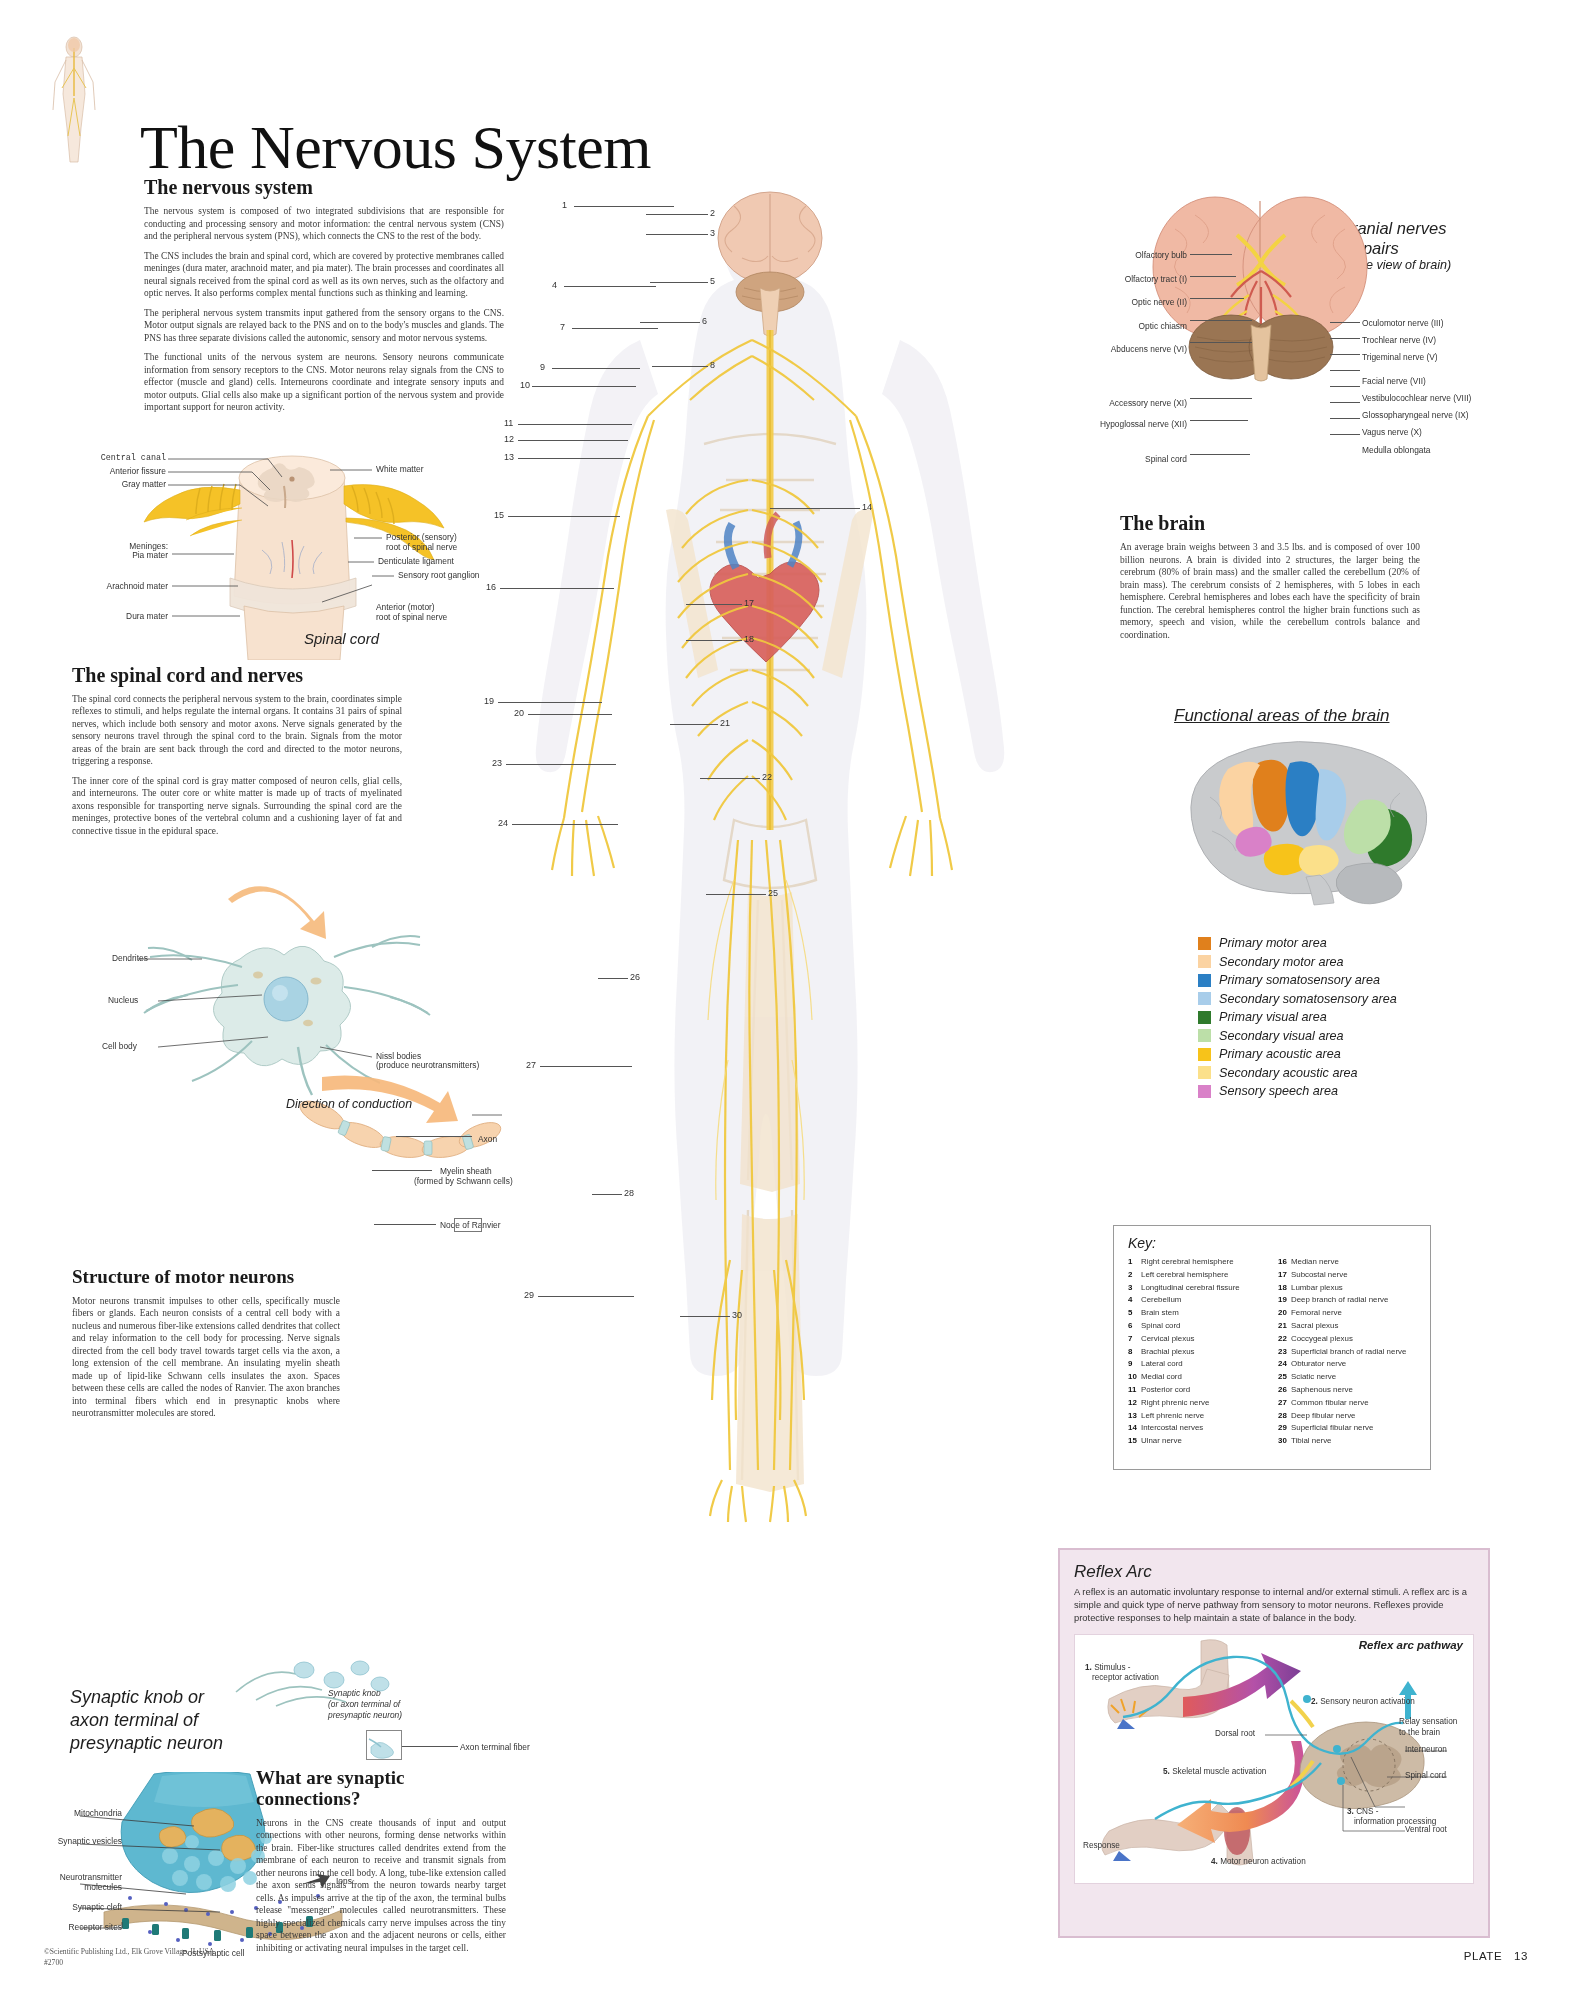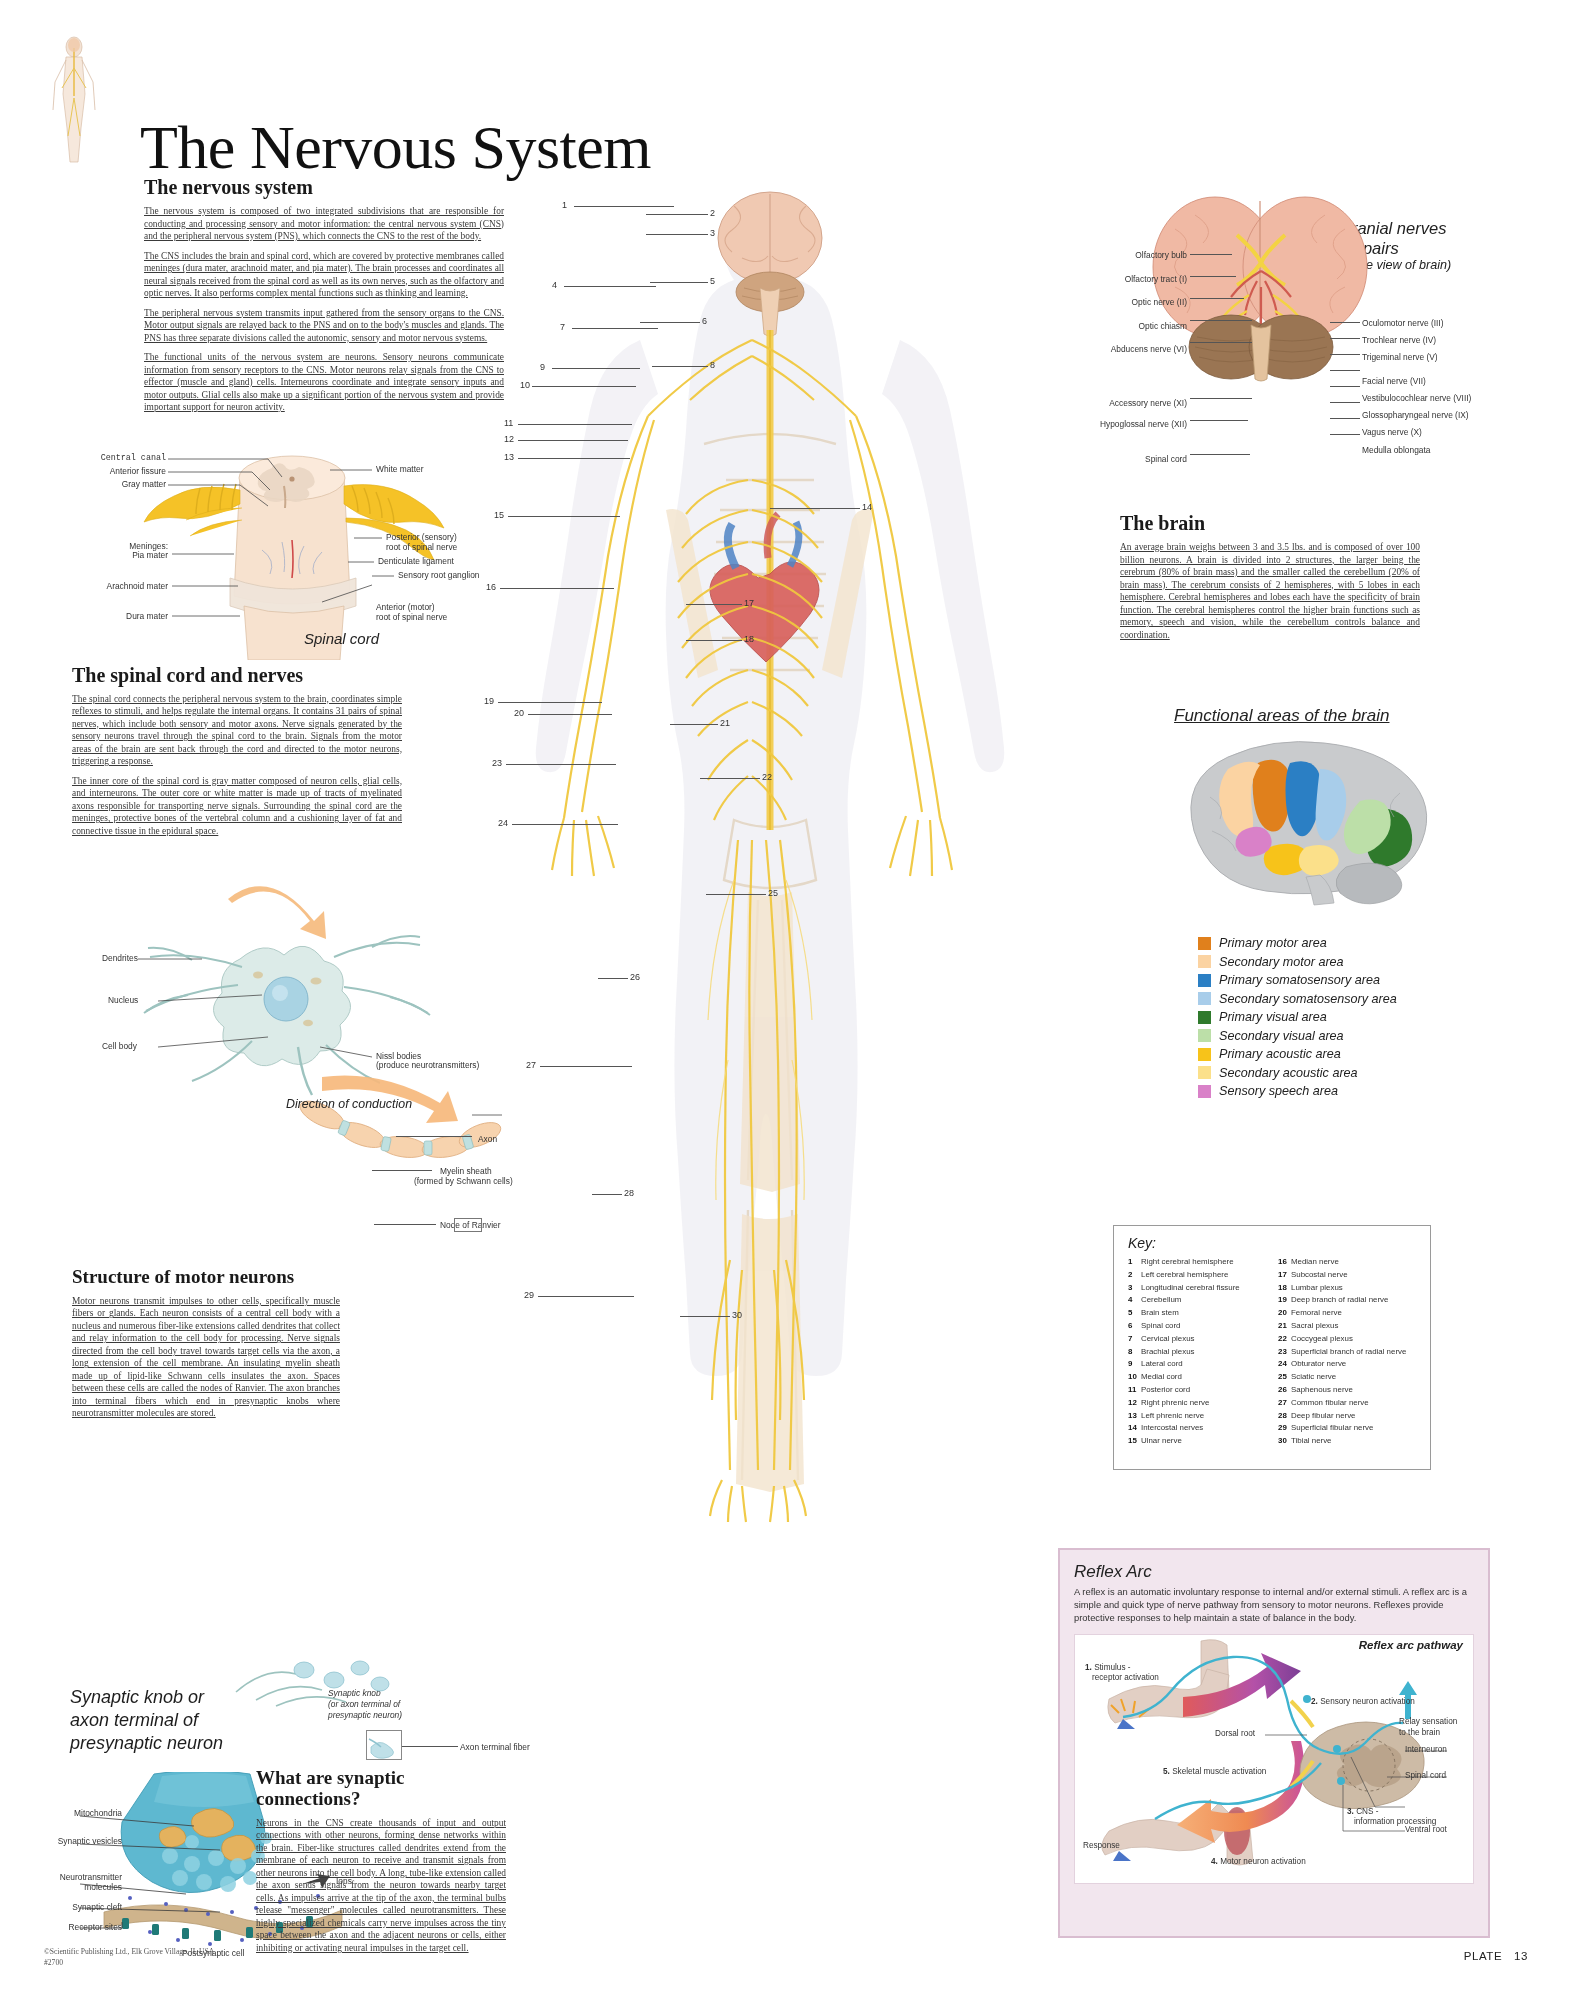--- a/index.html
+++ b/index.html
@@ -31,21 +31,21 @@
   .h-sans-ital {
     font-family:"Liberation Sans", sans-serif;
     font-style:italic; font-weight:400; font-size:18px; color:#222;
     margin:0 0 6px 0; line-height:1.25;
   }
   .body-serif {
     font-family:"Liberation Serif", serif;
     font-size:9.4px; line-height:1.33; color:#3a3a3a;
     text-align:justify;
   }
-  .body-serif p { margin:0 0 7px 0;text-decoration:underline; }
+  .body-serif p { margin:0 0 7px 0; }
   .body-sans {
     font-family:"Liberation Sans", sans-serif;
     font-size:9.6px; line-height:1.42; color:#333;
   }
 
   .lbl {
     font-family:"Liberation Sans", sans-serif;
     font-size:8.4px; color:#333; line-height:1.2;
     white-space:nowrap;
   }
@@ -299,21 +299,21 @@
       <path d="M96 72 q42 -34 86 22 l10 -10 l2 28 l-26 -10 l10 -8 q-36 -48 -78 -18z" fill="#f5b97b" opacity=".9" transform="translate(60,-20)"></path>
 
       <g stroke="#4a4a4a" stroke-width=".8" fill="none">
         <path d="M66 112 L130 112"></path>
         <path d="M86 154 L190 148"></path>
         <path d="M86 200 L196 190"></path>
         <path d="M248 200 L300 210"></path>
         <path d="M400 268 L430 268"></path>
       </g>
     </svg>
-    <div class="lbl abs" style="left:30px;top:106px;">Dendrites</div>
+    <div class="lbl abs" style="left:40px;top:106px;">Dendrites</div>
     <div class="lbl abs" style="left:36px;top:148px;">Nucleus</div>
     <div class="lbl abs" style="left:30px;top:194px;">Cell body</div>
     <div class="lbl abs" style="left:304px;top:204px;">Nissl bodies</div>
     <div class="lbl abs" style="left:304px;top:213px;">(produce neurotransmitters)</div>
     <div class="abs" style="left:214px;top:250px;font-family:'Liberation Sans',sans-serif;font-style:italic;font-size:12.4px;color:#222;">Direction of conduction</div>
   </div>
 
   <section style="margin-top:0px;width:268px;">
     <h2 class="h-serif" style="font-size:19px;">Structure of motor neurons</h2>
     <div class="body-serif">

